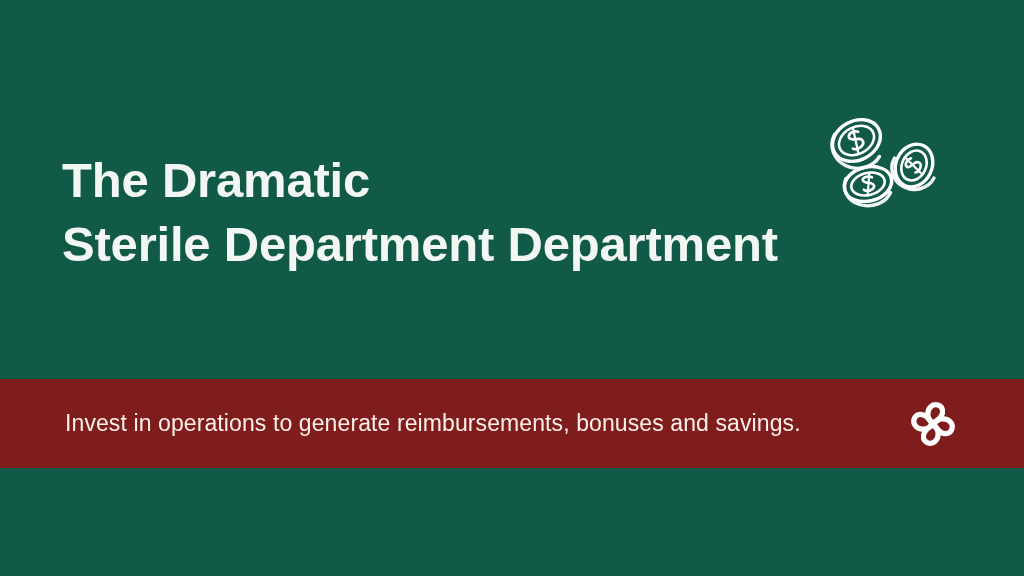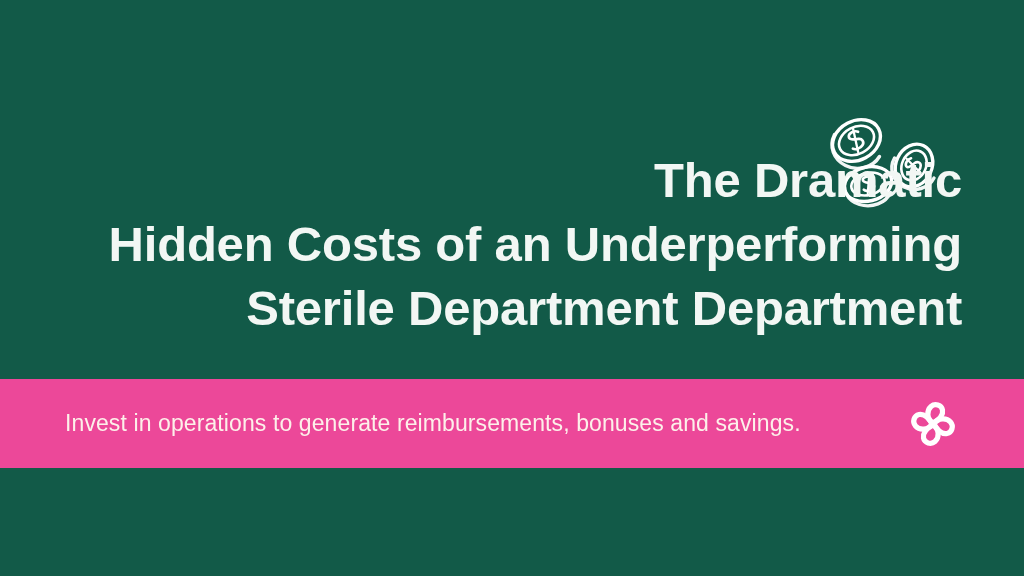--- a/index.html
+++ b/index.html
@@ -31,41 +31,40 @@
   }
   .title-line {
     display: block;
     color: #f2f7f4;
     font-size: 49px;
     line-height: 64px;
     font-weight: 700;
     letter-spacing: -0.2px;
     white-space: nowrap;
     font-family: "Liberation Sans", "DejaVu Sans", sans-serif;
-    text-align: right;
   }
 
   
   #coins-icon {
     position: absolute;
     left: 820px;
     top: 96px;
     width: 124px;
     height: 112px;
   }
   #coins-icon svg { display: block; width: 100%; height: 100%; }
 
   
   #band {
     position: absolute;
     left: 0;
     top: 379px;
     width: 1024px;
     height: 89px;
-    background: #ec4899;
+    background: #7f1d1d;
   }
   #subtitle {
     position: absolute;
     left: 65px;
     top: 0;
     height: 89px;
     display: flex;
     align-items: center;
     color: #fdf0ea;
     font-size: 23px;
@@ -122,21 +121,20 @@
       <g transform="rotate(-14 48 88)" stroke-width="2.6">
         <path d="M53.5 82.5 C 51 80, 45 80, 44 82.5 C 43 85.5, 48 86.5, 51 88
                  C 54 89.5, 54.5 92.5, 51 94 C 47.5 95.5, 43.5 94.5, 42.5 92.5"></path>
         <path d="M51.5 79 L 45.5 97" stroke-width="2.2"></path>
       </g>
     </svg>
   </div>
 
   <div id="title-block">
     <span class="title-line">The Dramatic</span>
-    <span class="title-line">Hidden Costs of an Underperforming</span>
     <span class="title-line">Sterile Department Department</span>
   </div>
 
   <div id="band">
     <div id="subtitle">Invest in operations to generate reimbursements, bonuses and savings.</div>
   </div>
 
   <div id="brand-logo">
     <svg viewBox="0 0 64 64" xmlns="http://www.w3.org/2000/svg" fill="none" stroke="#ffffff" stroke-width="5.2" stroke-linecap="round" stroke-linejoin="round">
 

